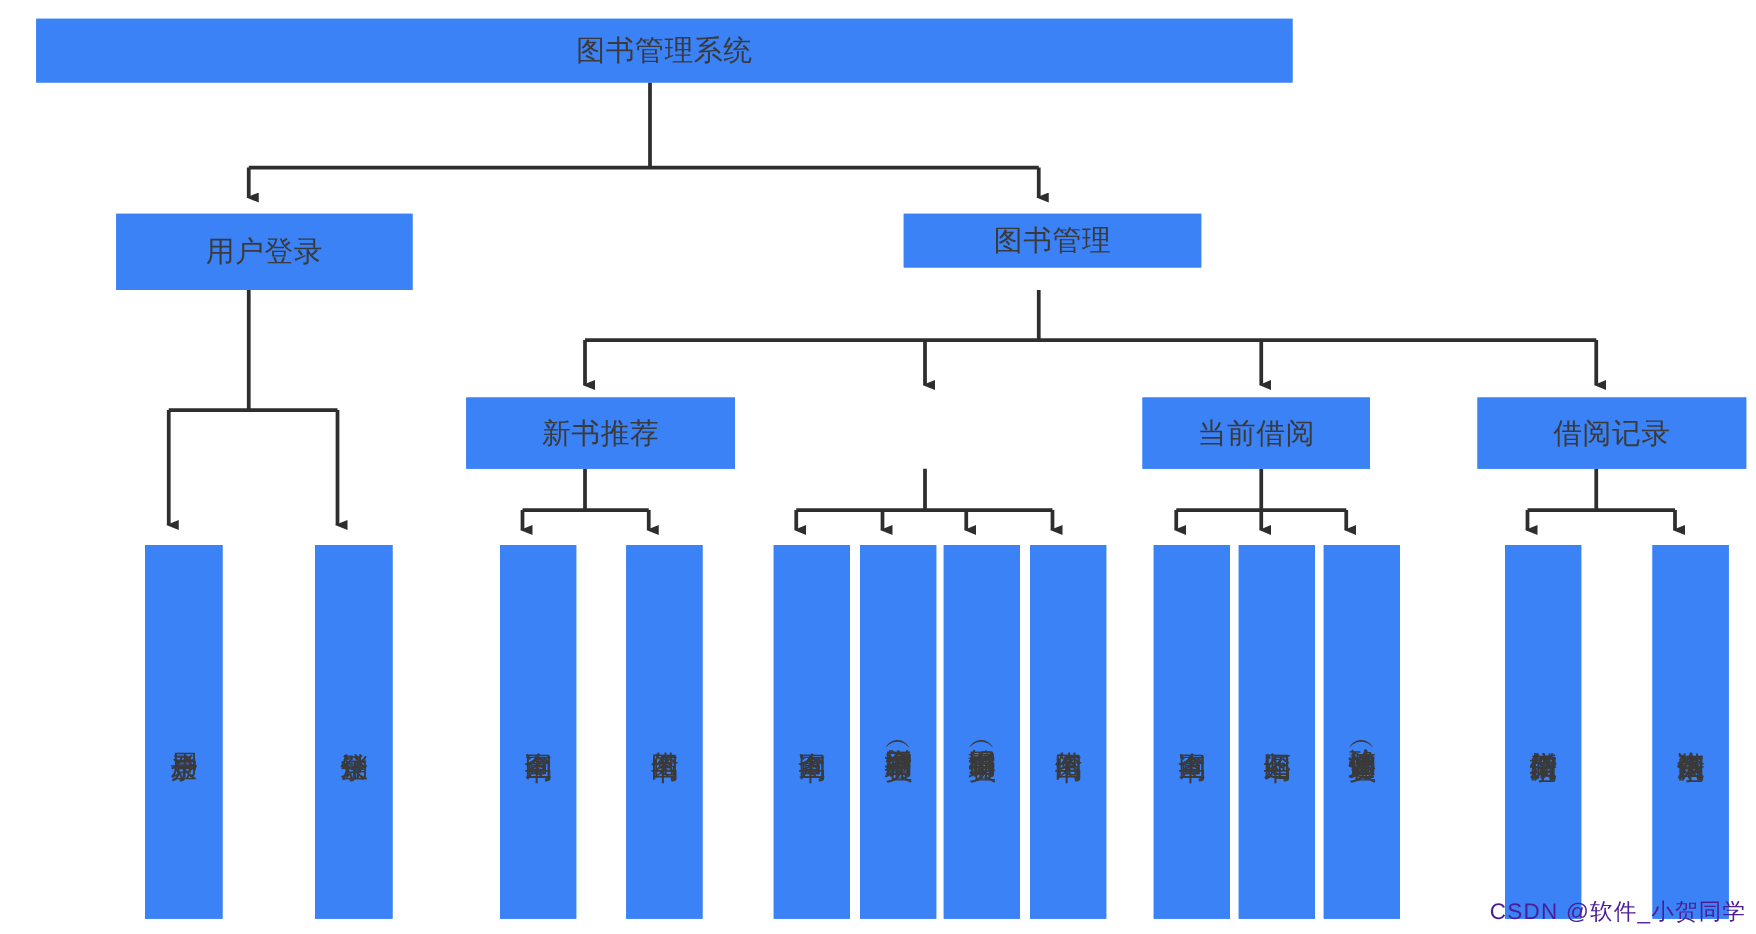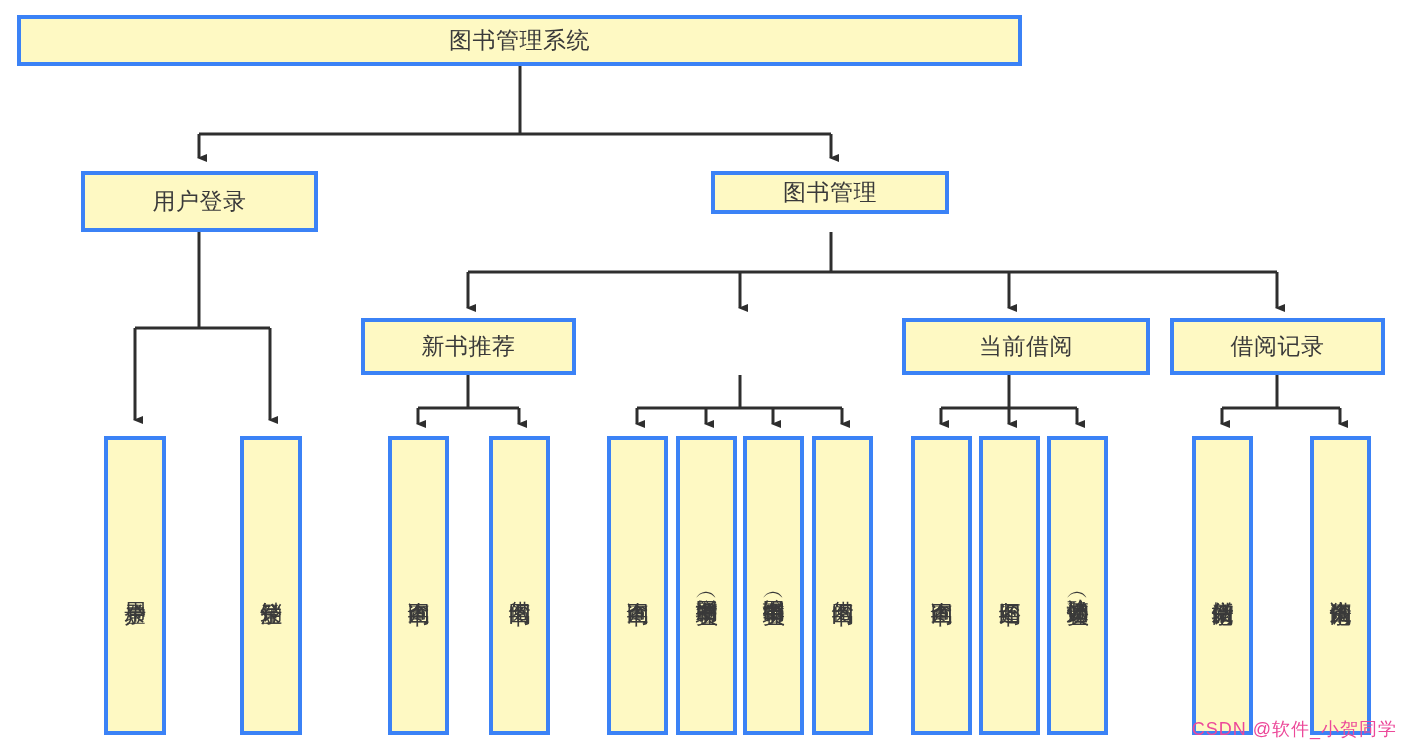--- a/index.html
+++ b/index.html
@@ -9,26 +9,27 @@
     font-family:"Liberation Sans","DejaVu Sans",sans-serif;
     overflow:hidden;
     position:relative;
   }
   #stage{position:absolute;left:0;top:0;width:1405px;height:747px;}
   #edges{position:absolute;left:0;top:0;width:1405px;height:747px;pointer-events:none;}
 
   .node{
     position:absolute;
     box-sizing:border-box;
-    background:#fef9c3;
+    background:#3b82f6;
     border:4px solid #3b82f6;
     display:flex;
     align-items:center;
     justify-content:center;
     color:#3a3a3a;
+    margin-left:12px;
   }
   .node .lbl{
     display:block;
     white-space:nowrap;
     line-height:1.18;
     letter-spacing:0.5px;
   }
   .node.h .lbl{font-size:23px;}
   .node.root .lbl{font-size:23px;}
   .node.v{
@@ -43,21 +44,21 @@
     line-height:1.12;
     letter-spacing:1px;
     white-space:normal;
     max-height:100%;
   }
   .watermark{
     position:absolute;
     right:8px;
     bottom:6px;
     font-size:18px;
-    color:#ec4899;
+    color:#4c1d95;
     letter-spacing:1px;
     white-space:nowrap;
     font-family:"Liberation Sans","DejaVu Sans",sans-serif;
   }
 </style>
 </head>
 <body>
 
 <div id="stage">
 
@@ -121,21 +122,21 @@
   <div class="node h" style="left:81px;top:171px;width:237px;height:61px;">
     <span class="lbl">用户登录</span>
   </div>
   <div class="node h" style="left:711px;top:171px;width:238px;height:43px;">
     <span class="lbl">图书管理</span>
   </div>
 
   <div class="node h" style="left:361px;top:318px;width:215px;height:57px;">
     <span class="lbl">新书推荐</span>
   </div>
-  <div class="node h" style="left:902px;top:318px;width:248px;height:57px;">
+  <div class="node h" style="left:902px;top:318px;width:182px;height:57px;">
     <span class="lbl">当前借阅</span>
   </div>
   <div class="node h" style="left:1170px;top:318px;width:215px;height:57px;text-align:center;">
     <span class="lbl">借阅记录</span>
   </div>
 
   <div class="node v" style="left:104px;top:436px;width:62px;height:299px;">
     <span class="lbl">用户登录</span>
   </div>
   <div class="node v" style="left:240px;top:436px;width:62px;height:299px;">

